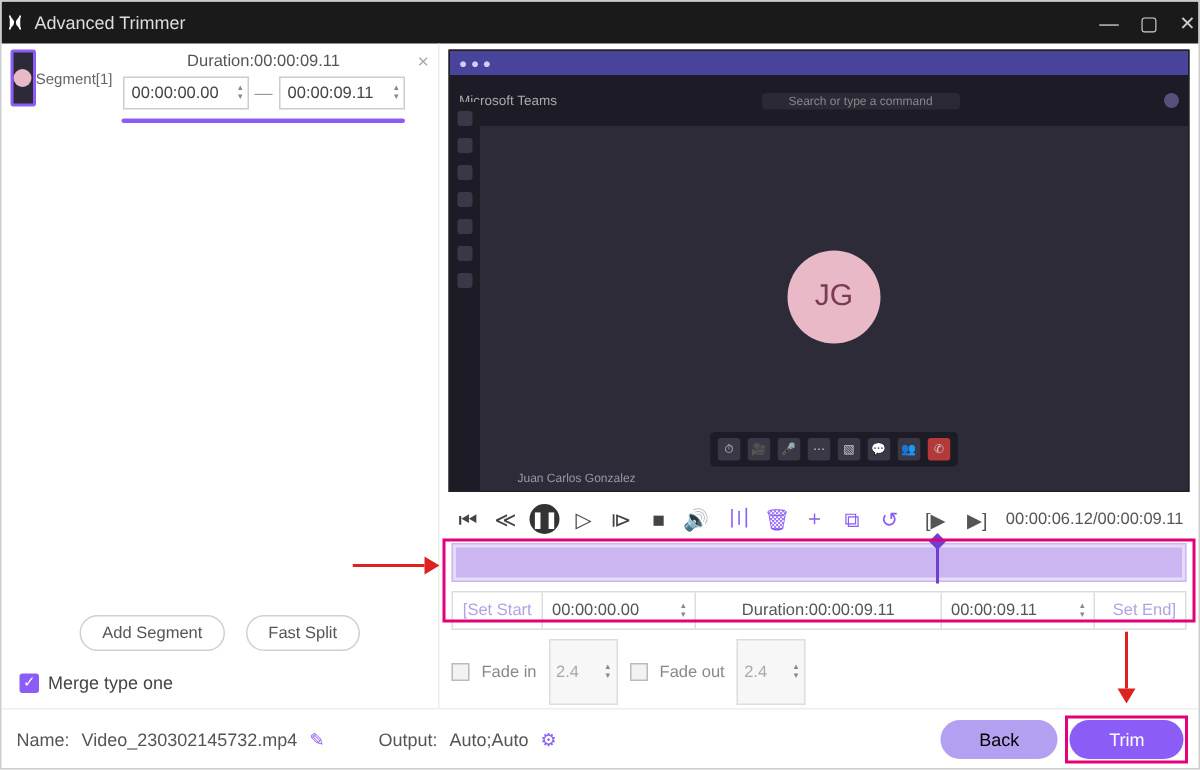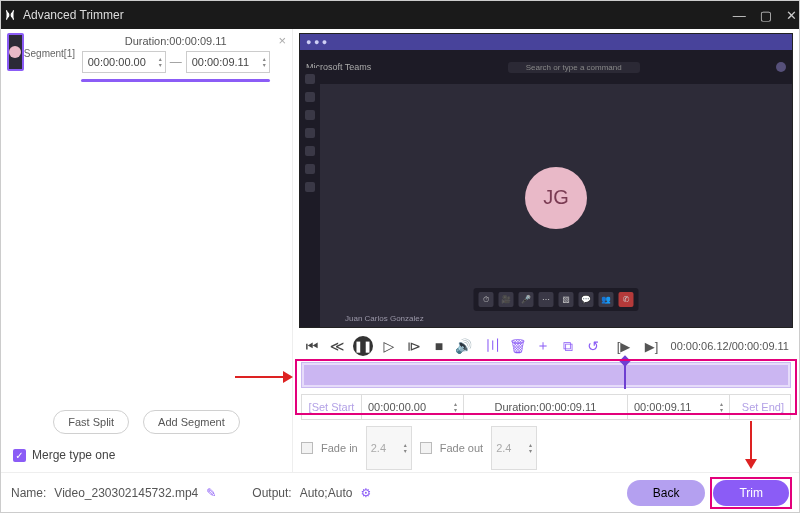--- a/index.html
+++ b/index.html
@@ -127,22 +127,22 @@
             </div>
         </div>
         <div class="underline"></div>
       </div>
       <span class="close-x">×</span>
     </div>
 
     <div class="sidebar-spacer"></div>
 
     <div class="seg-btns">
+      <div class="pill-btn">Add Segment</div>
       <div class="pill-btn">Fast Split</div>
-      <div class="pill-btn">Add Segment</div>
     </div>
     <div class="merge">
       <span class="check">✓</span>
       <span>Merge type one</span>
     </div>
   </div>
 
   <div class="editor" style="position:relative;">
 
     <div class="preview">

